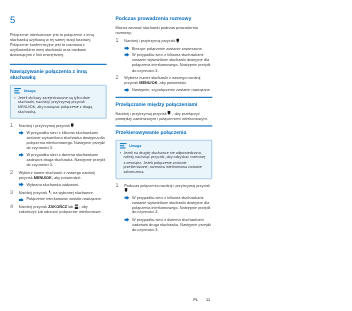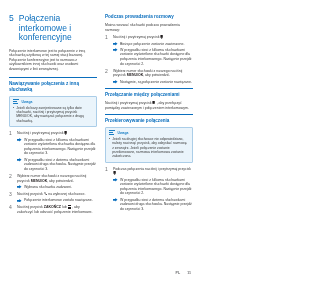--- a/index.html
+++ b/index.html
@@ -73,21 +73,20 @@
 <body>
 
 <div class="page">
 
   <div class="cols">
 
     <div class="col">
 
       <div class="chapter">
         <div class="chapter-num">5</div>
-        <div class="chapter-title">Połączenia interkomowe i konferencyjne</div>
       </div>
 
       <p class="intro">Połączenie interkomowe jest to połączenie z inną słuchawką użytkową w tej samej stacji bazowej. Połączenie konferencyjne jest to rozmowa z użytkownikiem innej słuchawki oraz osobami dzwoniącymi z linii zewnętrznej.</p>
 
       <div class="sec">
         <div class="sec-title">Nawiązywanie połączenia z inną słuchawką</div>
       </div>
 
       <div class="note">
         <div class="note-head">

